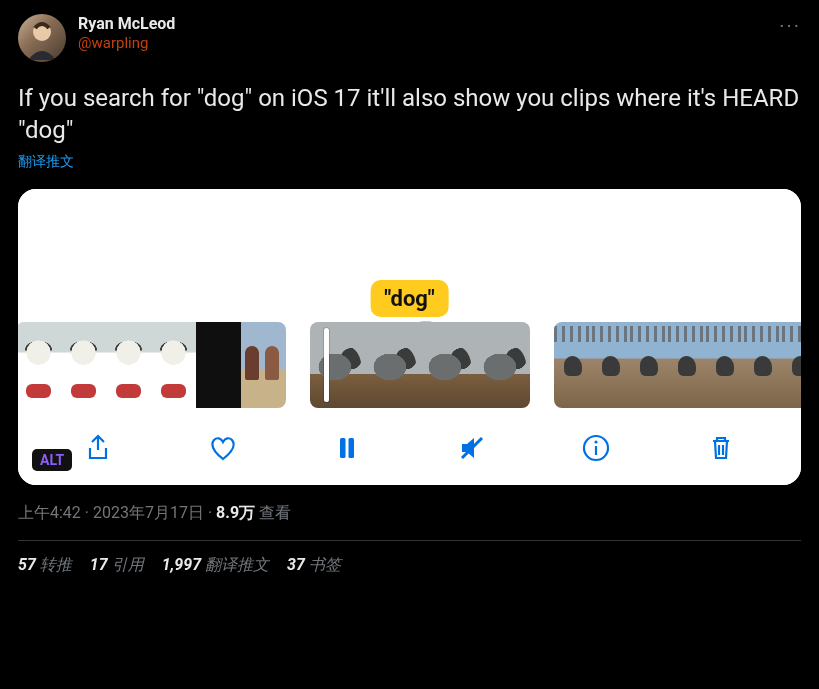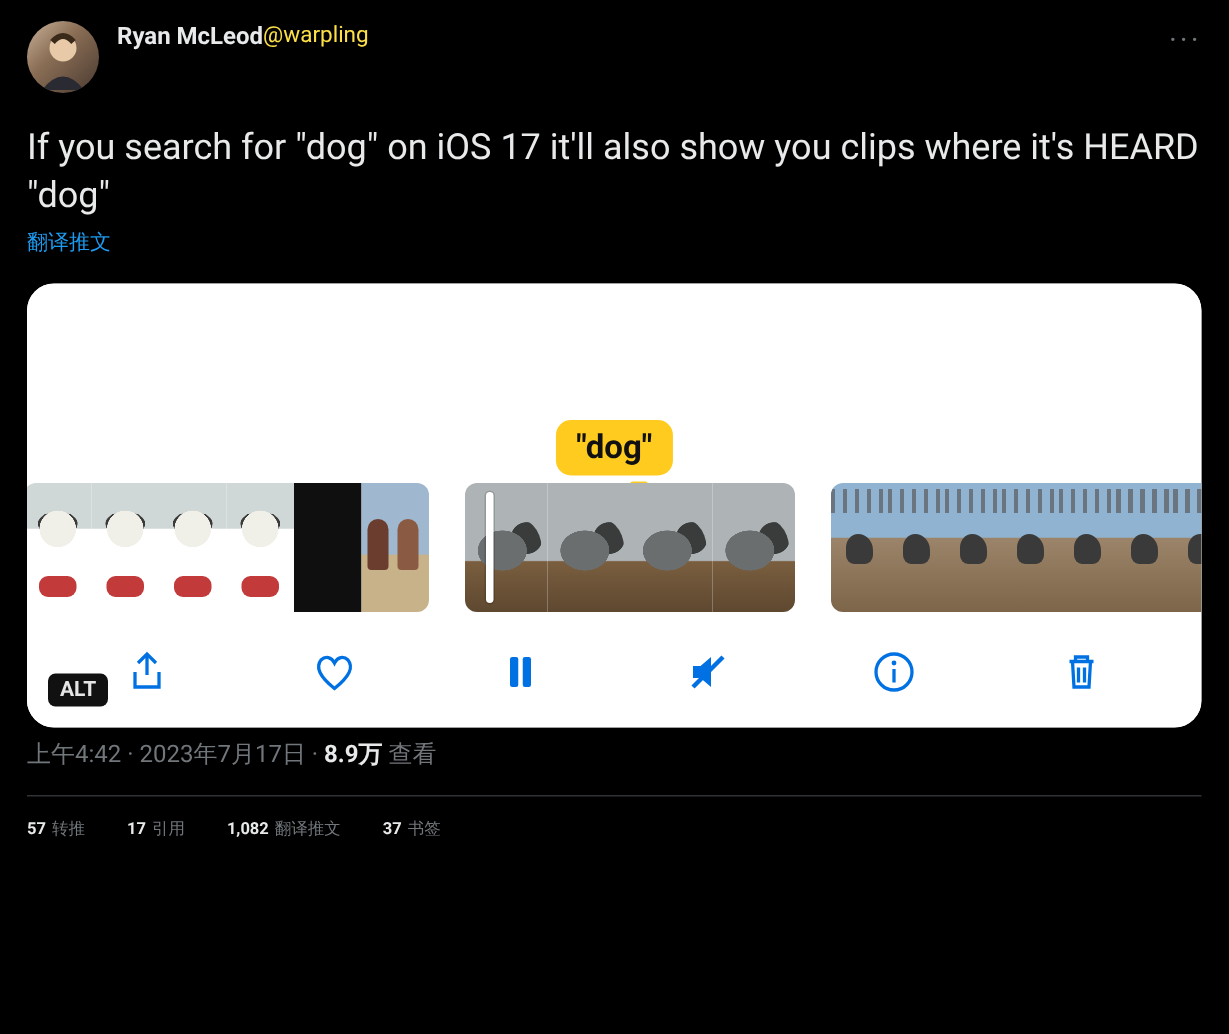--- a/index.html
+++ b/index.html
@@ -25,31 +25,31 @@
     border-radius: 50%;
     overflow: hidden;
     background: linear-gradient(135deg, #c9b29a 0%, #8b6f56 40%, #4a3a30 100%);
     flex-shrink: 0;
     position: relative;
   }
   .avatar svg { position: absolute; inset: 0; }
   .names {
     margin-left: 12px;
     display: flex;
-    flex-direction: row;
+    flex-direction: column;
     line-height: 1.25;
   }
   .display-name {
     font-weight: 700;
     font-size: 16px;
     color: #e7e9ea;
   }
   .handle {
     font-size: 15px;
-    color: #fde047;
+    color: #c2410c;
   }
   .more {
     position: absolute;
     right: 0;
     top: 0;
     color: #71767b;
     font-size: 20px;
     letter-spacing: 2px;
     cursor: pointer;
   }
@@ -216,42 +216,43 @@
     display:flex; align-items:center; justify-content:center;
     cursor:pointer;
   }
   .ctrl svg { width:32px; height:32px; stroke:#0071e3; fill:none; stroke-width:2.2; }
   .ctrl.pause svg { fill:#0071e3; stroke:none; }
   .alt-badge {
     position:absolute;
     left:14px;
     bottom:14px;
     background:#111;
-    color:#e5e5e5;
+    color:#8b5cf6;
     font-size:14px;
     font-weight:700;
     padding:3px 8px;
     border-radius:5px;
   }
   .meta {
-    margin-top: 8px;
+    margin-top: 18px;
     font-size: 16px;
     color:#71767b;
   }
   .meta .bold { color:#e7e9ea; font-weight:700; }
   .divider {
     height:1px;
     background:#2f3336;
     margin: 16px 0 14px 0;
   }
   .stats {
     display:flex;
-    gap: 28px;
-    font-size:11px;
+    gap: 18px;
+    font-size:16px;
     color:#71767b;
+    font-style:italic;
   }
   .stats .n { color:#e7e9ea; font-weight:700; margin-right:4px; }
 </style>
 </head>
 <body>
 
 <div class="tweet">
 
   <div class="header">
     <div class="avatar">
@@ -347,17 +348,17 @@
 
   <div class="meta">
     <span>上午4:42</span><span> · </span><span>2023年7月17日</span><span> · </span><span class="bold">8.9万</span><span> 查看</span>
   </div>
 
   <div class="divider"></div>
 
   <div class="stats">
     <div><span class="n">57</span><span>转推</span></div>
     <div><span class="n">17</span><span>引用</span></div>
-    <div><span class="n">1,082</span><span>翻译推文</span></div>
+    <div><span class="n">1,997</span><span>翻译推文</span></div>
     <div><span class="n">37</span><span>书签</span></div>
   </div>
 
 </div>
 
 </body></html>

